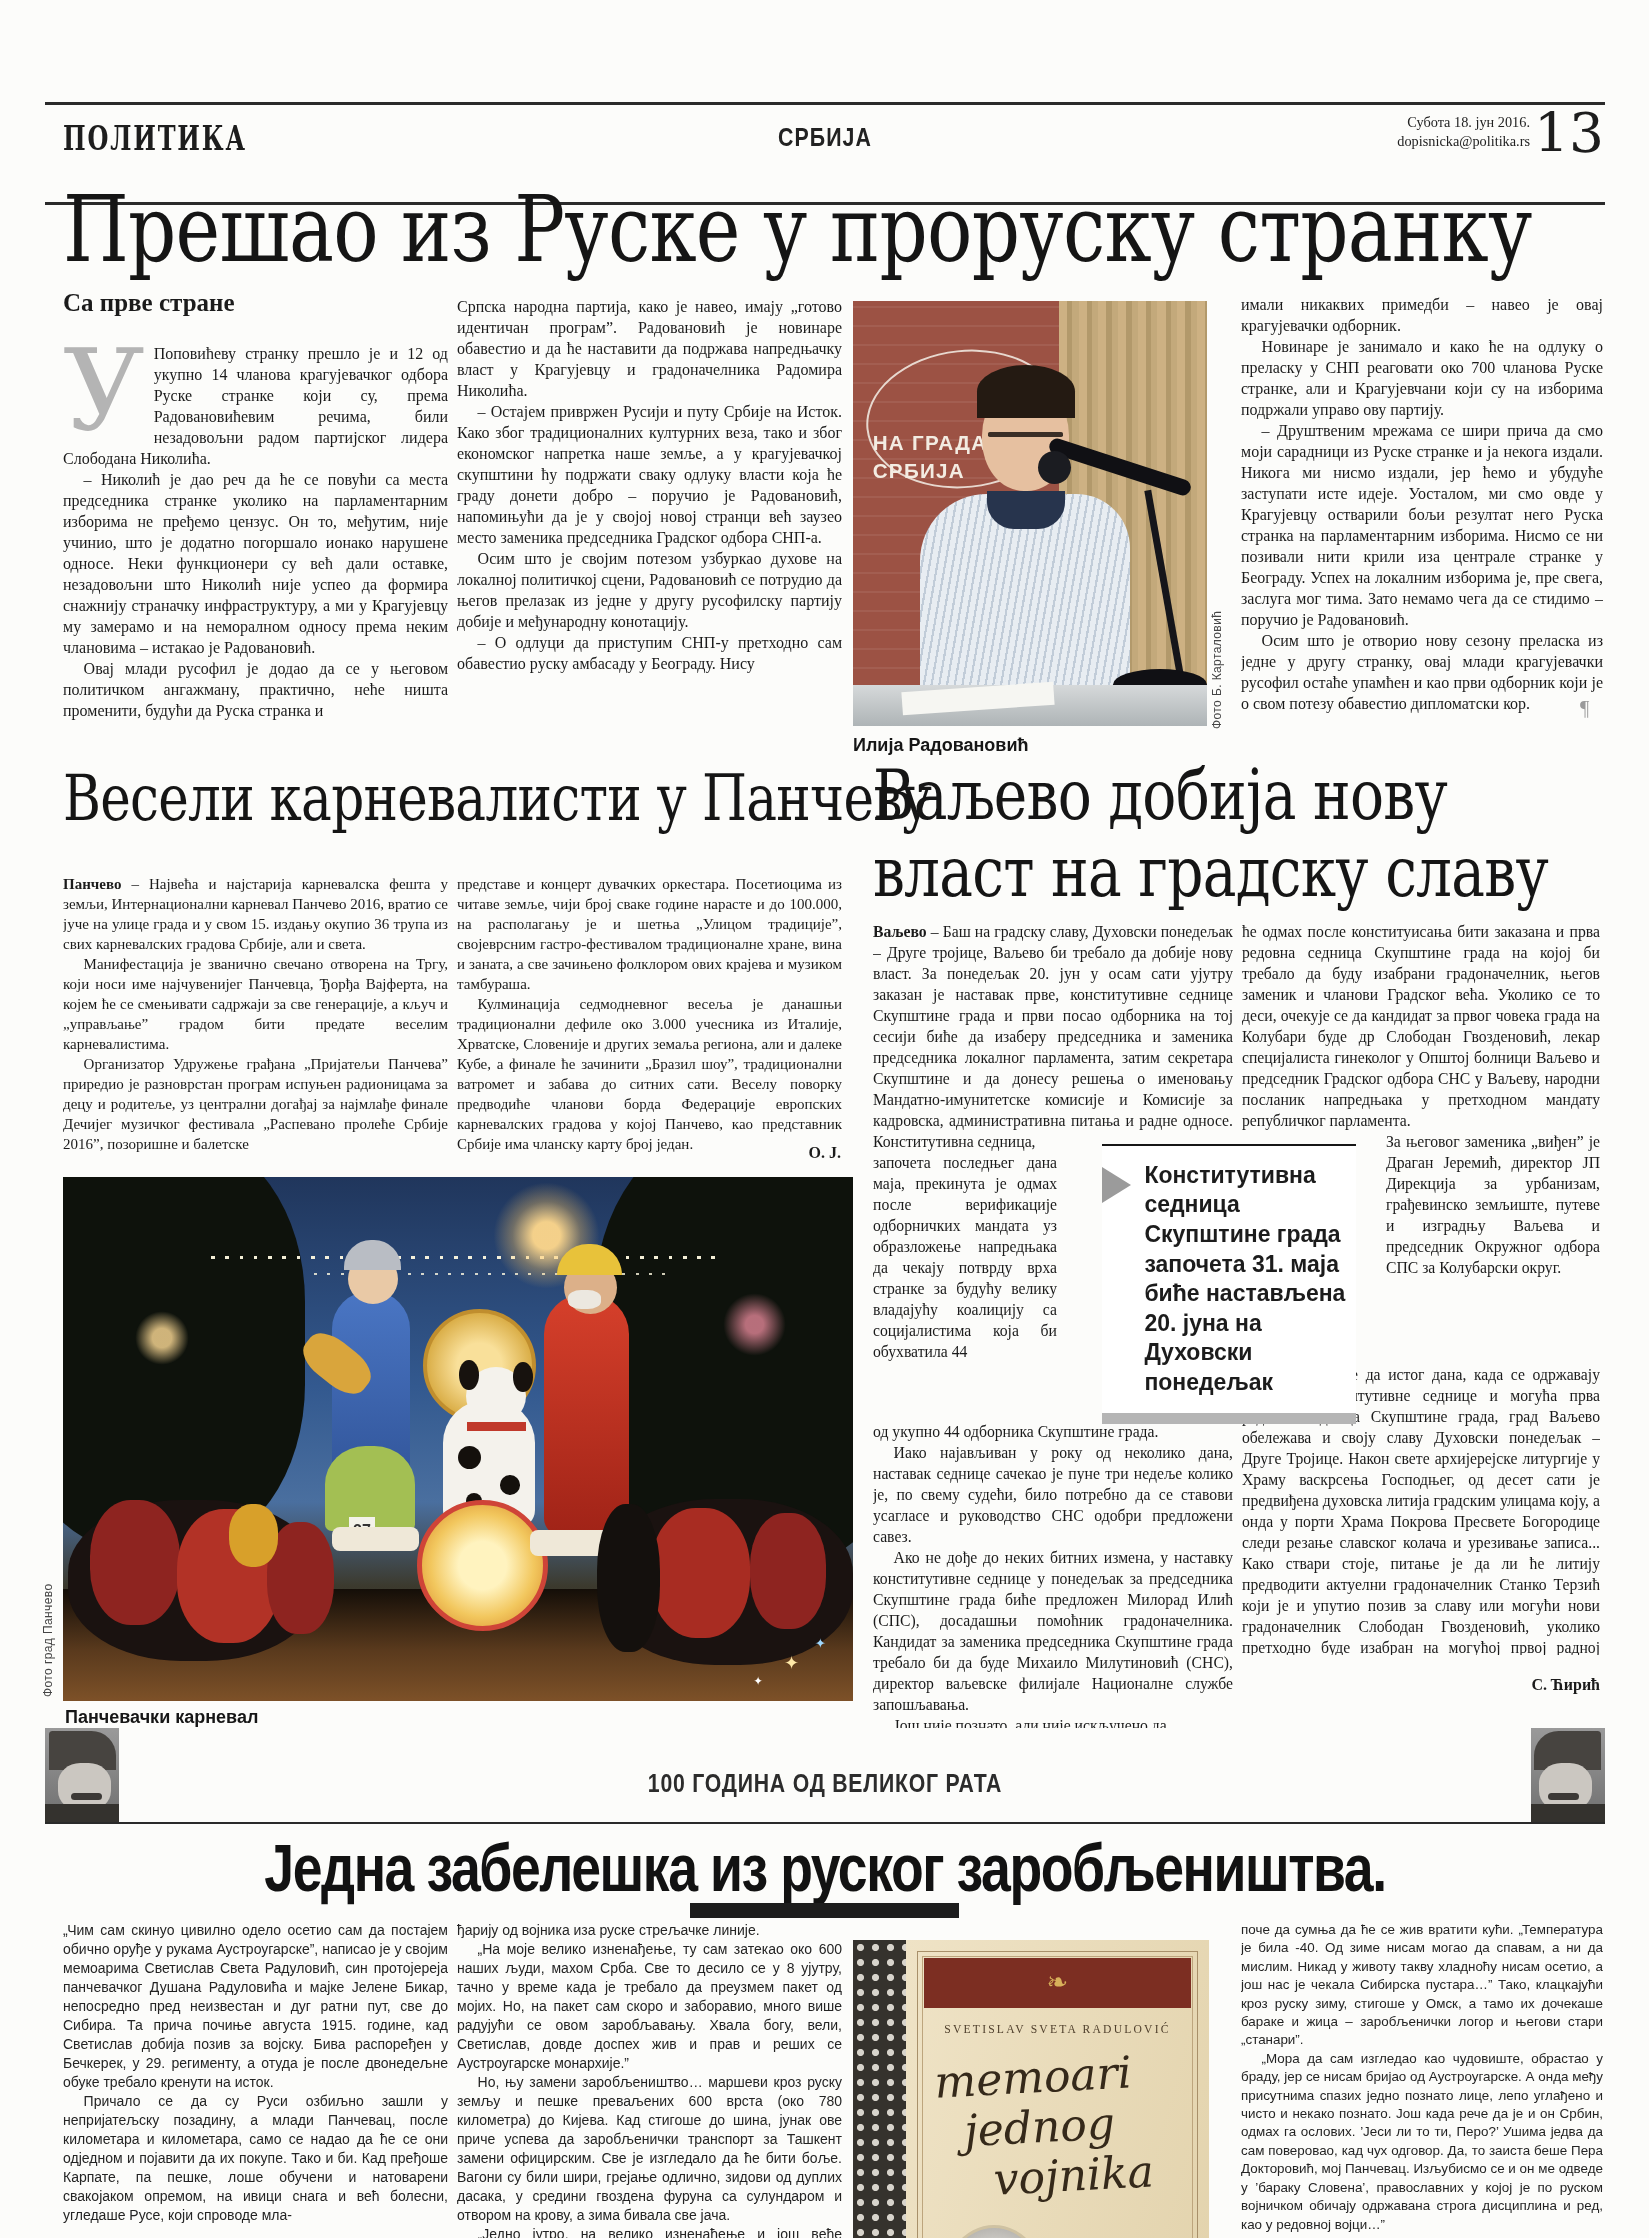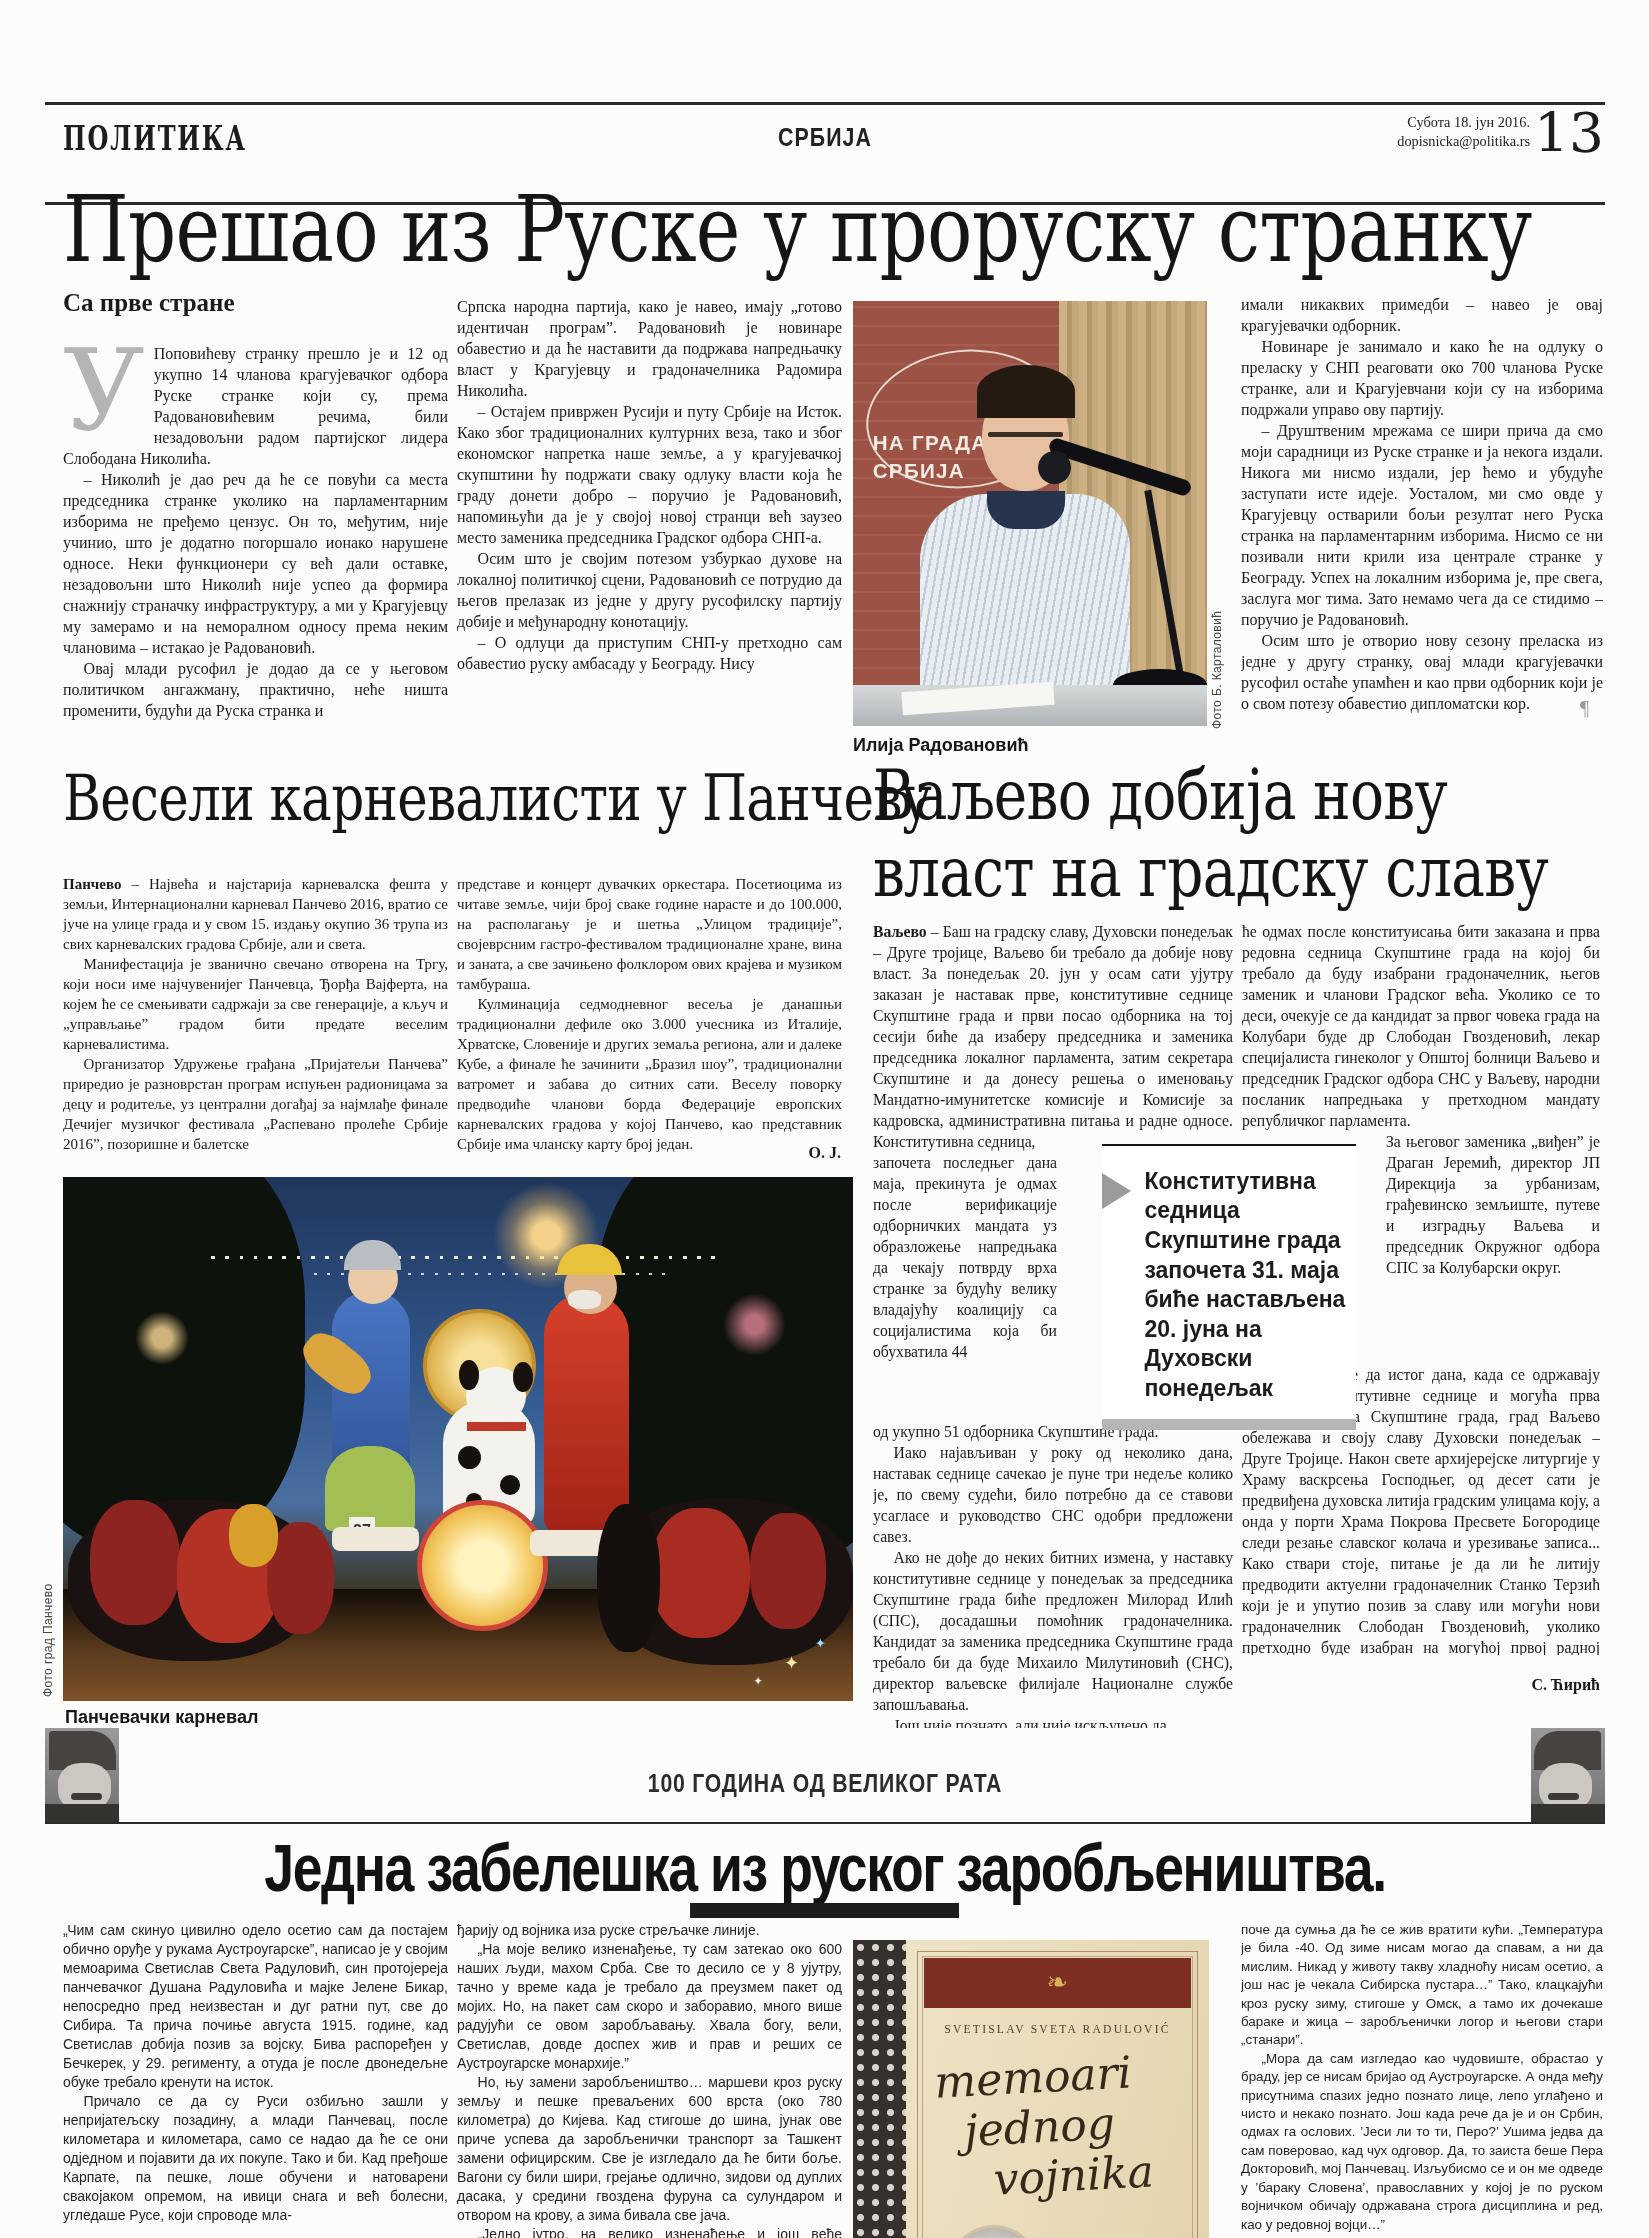--- a/index.html
+++ b/index.html
@@ -35,21 +35,21 @@
   .vcred{font-family:"Liberation Sans",sans-serif;font-size:12px;color:#454545;letter-spacing:0.4px;
       writing-mode:vertical-rl;transform:rotate(180deg)}
   .endmark{font-size:20.6px;color:#9a9a9a}
   .cont{text-indent:0!important}
   
   .vB{width:184px;min-height:269px}
   .vB2{width:214px;margin-left:144px;min-height:233px}
   
   .pq{background:#fff;z-index:4}
   .pq-rule{height:1.8px;background:#161616}
-  .pq-row{display:flex;gap:13.4px;padding-top:21px}
+  .pq-row{display:flex;gap:13.4px;padding-top:15px}
   .pq-tri{width:0;height:0;border-top:18px solid transparent;border-bottom:18px solid transparent;
       border-left:29.6px solid #9b9b9b;margin-top:6.3px;flex:none}
   .pq-txt{font-family:"Liberation Sans",sans-serif;font-weight:bold;font-size:23px;line-height:29.6px;color:#1c1c1c}
   .pq-bar{height:11.6px;background:#b5b5b5;margin-top:15px}
   
   .ovh{overflow:hidden}
   .blob{position:absolute;border-radius:45%}
   .spark{position:absolute;font-size:18px}
   
   .bk-frame{position:absolute;inset:10.7px;border:1.3px solid #a8906a}
@@ -186,21 +186,21 @@
   <div class="ab hl" style="left:873px;top:757px;font-size:69px;line-height:77px">
     <div>Ваљево добија нову</div>
     <div>власт на градску славу</div>
   </div>
 
   <div class="ab tcol b3" style="left:873px;top:921px;width:360px;height:807px">
     <p class="cont"><strong>Ваљево</strong><span> – Баш на градску славу, Духовски понедељак – Друге тројице, Ваљево би требало да добије нову власт. За понедељак 20. јун у осам сати ујутру заказан је наставак прве, конститутивне седнице Скупштине града и први посао одборника на тој сесији биће да изаберу председника и заменика председника локалног парламента, затим секретара Скупштине и да донесу решења о именовању Мандатно-имунитетске комисије и Комисије за кадровска, административна питања и радне односе. Конститутивна седница,</span></p>
     <div class="vB">
         <p class="cont">започета последњег дана маја, прекинута је одмах после верификације одборничких мандата уз образложење напредњака да чекају потврду врха странке за будућу велику владајућу коалицију са социјалистима која би обухватила 44</p>
       </div>
-    <p class="cont">од укупно 51 одборника Скупштине града.</p>
+    <p class="cont">од укупно 44 одборника Скупштине града.</p>
     <p>Иако најављиван у року од неколико дана, наставак седнице сачекао је пуне три недеље колико је, по свему судећи, било потребно да се ставови усагласе и руководство СНС одобри предложени савез.</p>
     <p>Ако не дође до неких битних измена, у наставку конститутивне седнице у понедељак за председника Скупштине града биће предложен Милорад Илић (СПС), досадашњи помоћник градоначелника. Кандидат за заменика председника Скупштине града требало би да буде Михаило Милутиновић (СНС), директор ваљевске филијале Националне службе запошљавања.</p>
     <p>Још није познато, али није искључено да</p>
   </div>
 
   <div class="ab tcol b3" style="left:1242px;top:921px;width:358px;height:734px">
     <p class="cont">ће одмах после конституисања бити заказана и прва редовна седница Скупштине града на којој би требало да буду изабрани градоначелник, његов заменик и чланови Градског већа. Уколико се то деси, очекује се да кандидат за првог човека града на Колубари буде др Слободан Гвозденовић, лекар специјалиста гинеколог у Општој болници Ваљево и председник Градског одбора СНС у Ваљеву, народни посланик напредњака у претходном мандату републичког парламента.</p>
     <div class="vB2">
         <p class="cont">За његовог заменика „виђен” је Драган Јеремић, директор ЈП Дирекција за урбанизам, грађевинско земљиште, путеве и изградњу Ваљева и председник Окружног одбора СПС за Колубарски округ.</p>
       </div>

